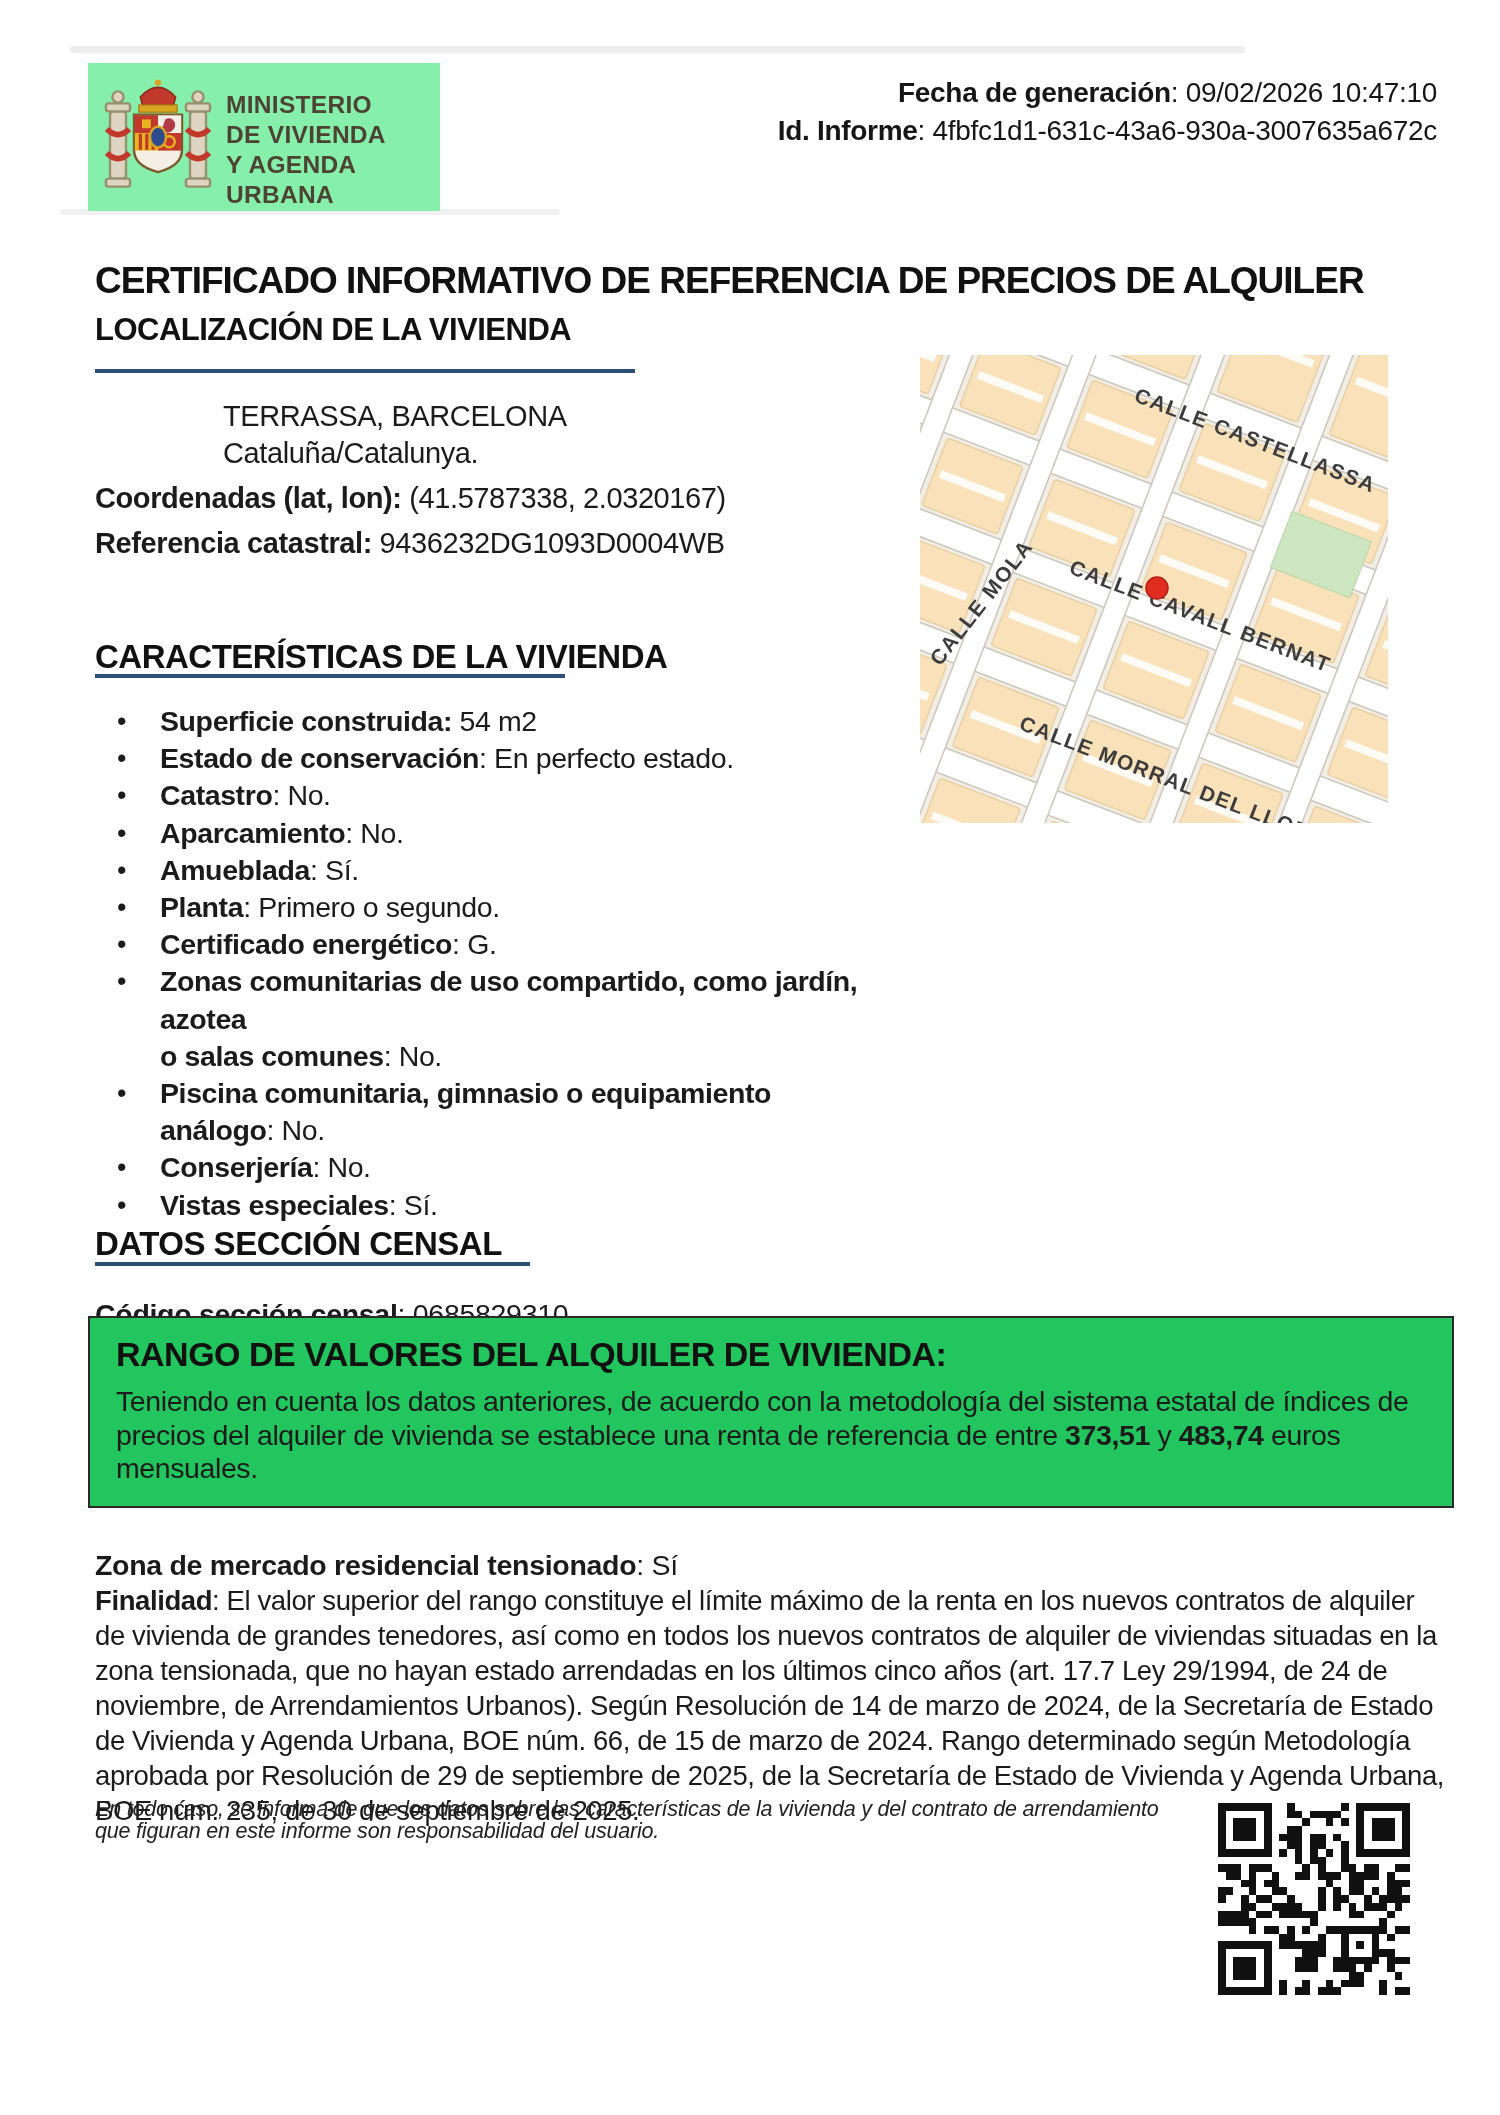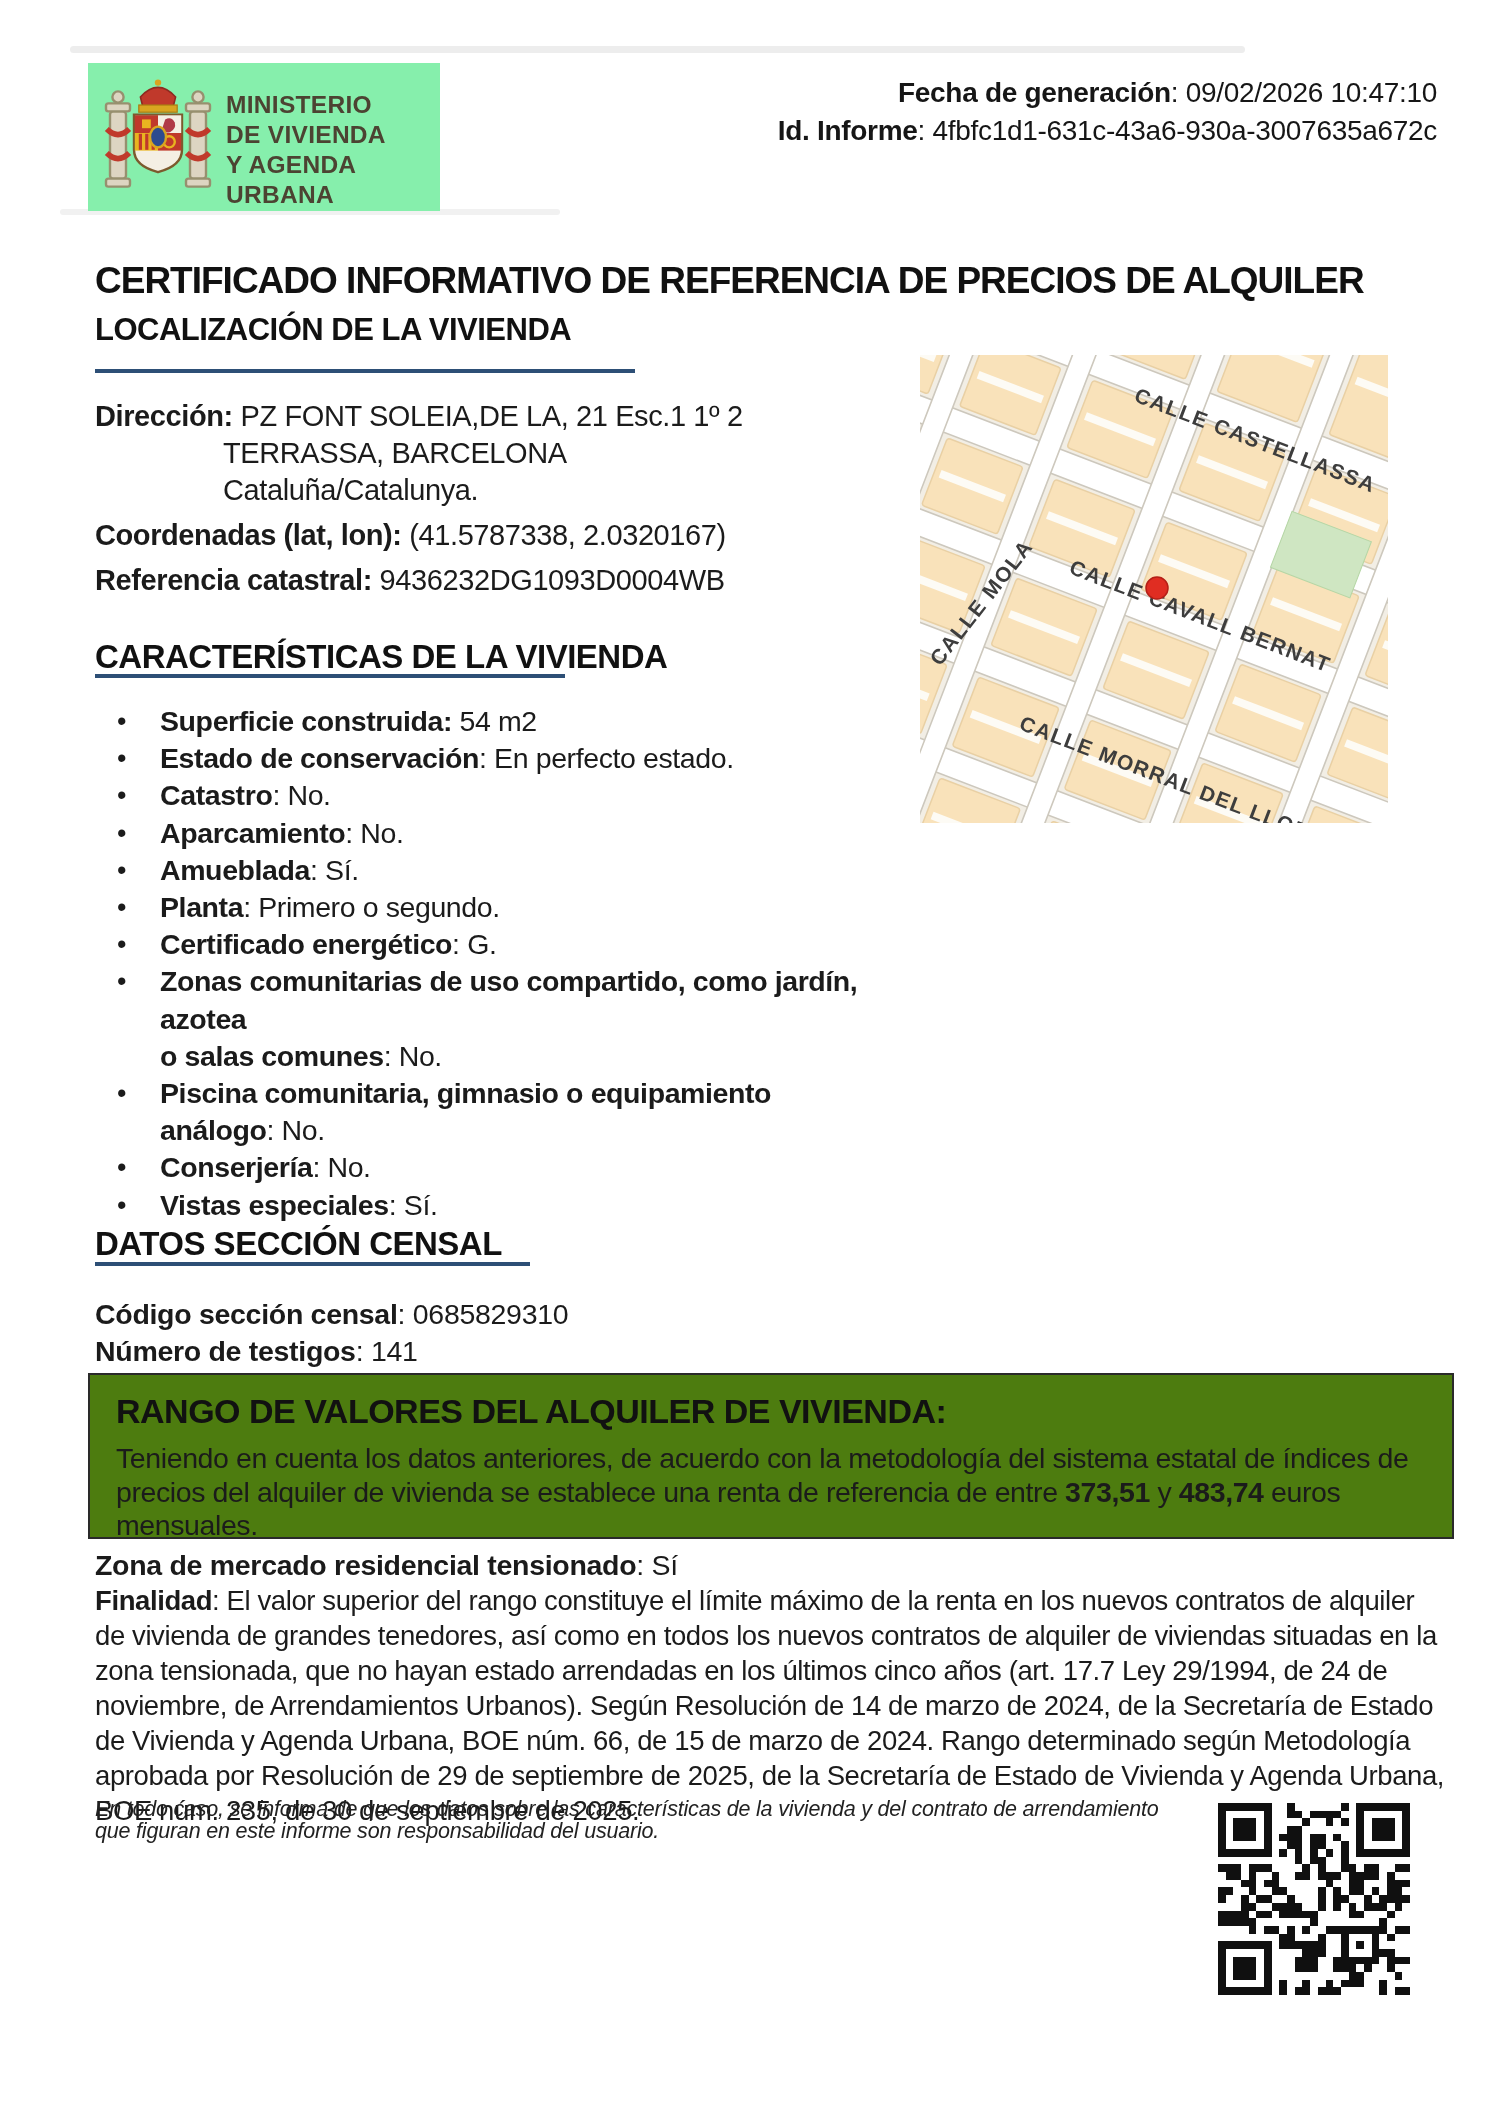--- a/index.html
+++ b/index.html
@@ -31,22 +31,22 @@
 
   .sechead{position:absolute;font-size:33px;font-weight:bold;letter-spacing:-0.5px;color:#111;white-space:nowrap;}
 
   .charlist{position:absolute;left:95px;top:703px;width:780px;list-style:none;margin:0;padding:0;
             font-size:28.5px;line-height:37.2px;letter-spacing:-0.4px;}
   .charlist li{position:relative;padding-left:65px;}
   .charlist li::before{content:"\2022";position:absolute;left:22px;top:0;font-size:27px;}
 
   .censal-rows{position:absolute;left:95px;top:1296px;font-size:28.5px;line-height:37px;letter-spacing:-0.3px;}
 
-  .rangobox{position:absolute;left:88px;top:1373px;width:1366px;height:166px;border:2.5px solid #2a2a2a;
-            box-sizing:border-box;background:#4d7c0f;}
+  .rangobox{position:absolute;left:88px;top:1316px;width:1366px;height:192px;border:2.5px solid #2a2a2a;
+            box-sizing:border-box;background:#22c55e;}
   .rangobox h2{margin:17px 0 0 26px;font-size:34px;font-weight:bold;letter-spacing:-0.5px;color:#111;}
   .rangobox p{margin:11px 26px 0 26px;font-size:28.5px;line-height:33.5px;letter-spacing:-0.4px;}
 
   .zona{position:absolute;left:95px;top:1549px;font-size:28.5px;letter-spacing:-0.3px;}
   .finalidad{position:absolute;left:95px;top:1583px;width:1352px;font-size:27.5px;line-height:35px;
              letter-spacing:-0.4px;margin:0;}
 
   .footnote{position:absolute;left:95px;top:1799px;width:1085px;font-style:italic;font-size:21.5px;
             line-height:21.5px;letter-spacing:-0.2px;color:#222;}
   .footnote p{margin:0 0 7px 0;}
@@ -115,21 +115,20 @@
   <div class="geninfo">
     <div><span class="b">Fecha de generación</span><span>: 09/02/2026 10:47:10</span></div>
     <div><span class="b">Id. Informe</span><span>: 4fbfc1d1-631c-43a6-930a-3007635a672c</span></div>
   </div>
 
   <h1 class="title" style="margin:0;">CERTIFICADO INFORMATIVO DE REFERENCIA DE PRECIOS DE ALQUILER</h1>
   <h2 class="subtitle" style="margin:0;">LOCALIZACIÓN DE LA VIVIENDA</h2>
   <div class="rule" style="left:95px;top:369px;width:540px;"></div>
 
   <div class="loc">
-    <div><span class="b">Dirección:</span> <span>PZ FONT SOLEIA,DE LA, 21 Esc.1 1º 2</span></div>
     <div class="indent">TERRASSA, BARCELONA</div>
     <div class="indent">Cataluña/Catalunya.</div>
     <div class="gap"><span class="b">Coordenadas (lat, lon):</span> <span>(41.5787338, 2.0320167)</span></div>
     <div class="gap"><span class="b">Referencia catastral:</span> <span>9436232DG1093D0004WB</span></div>
   </div>
 
   <div class="mapwrap">
     <svg width="468" height="468" viewBox="0 0 468 468">
       <rect x="0" y="0" width="468" height="468" fill="#f2eee5"></rect>
       <g id="mapblocks" transform="rotate(21 234 234)">

